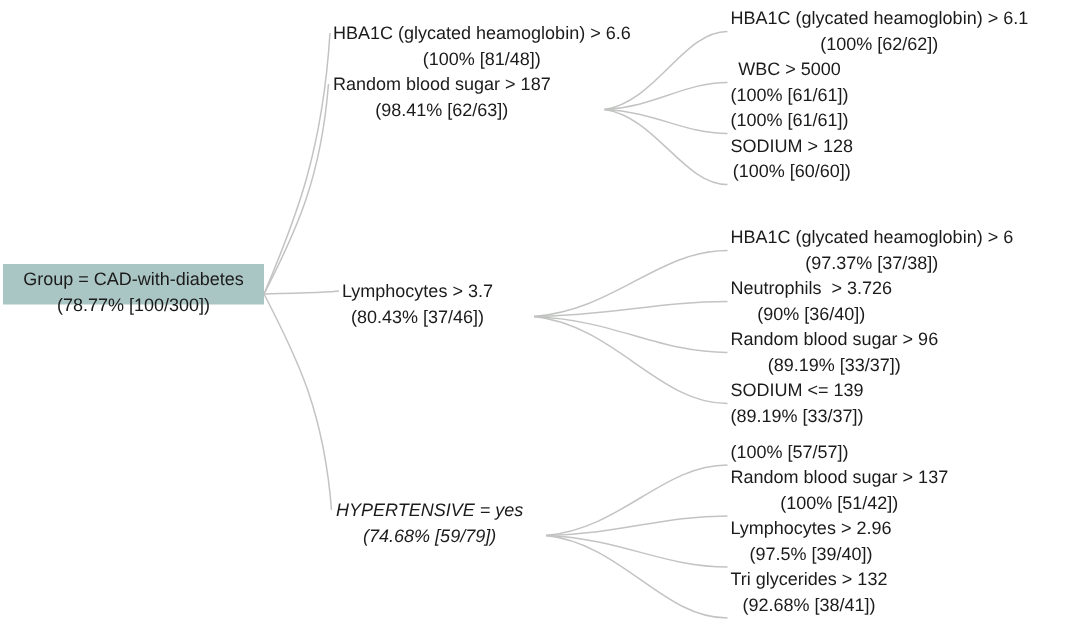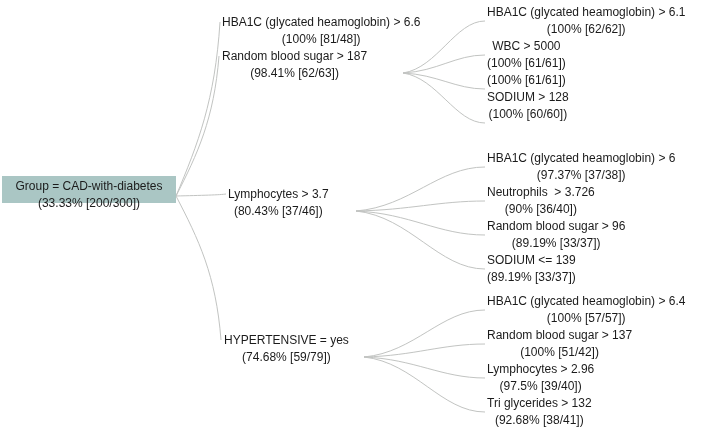--- a/index.html
+++ b/index.html
@@ -35,41 +35,41 @@
       <path d="M356,211 C410.18,213.4 438.56,235 485,235" stroke="#c2c4c2"></path>
       <path d="M356,211 C410.18,216.8 438.56,269 485,269" stroke="#c2c4c2"></path>
       <path d="M364,357 C414.82,352.3 441.44,310 485,310" stroke="#c2c4c2"></path>
       <path d="M364,357 C414.82,355.7 441.44,344 485,344" stroke="#c2c4c2"></path>
       <path d="M364,357 C414.82,359.1 441.44,378 485,378" stroke="#c2c4c2"></path>
       <path d="M364,357 C414.82,362.5 441.44,412 485,412" stroke="#c2c4c2"></path>
     </svg>
 
   <div class="root-node" id="root-node" style="background: rgb(170, 198, 196);">
     <div class="line">Group = CAD-with-diabetes</div>
-    <div class="line">(33.33% [200/300])</div>
+    <div class="line">(78.77% [100/300])</div>
   </div>
 
   <div id="level1-container">
       <div class="group" style="left: 222px; top: 14px;">
         <div class="rule-block">
           <div class="line">HBA1C (glycated heamoglobin) &gt; 6.6</div>
           <div class="line">(100% [81/48])</div>
         </div>
         <div class="rule-block">
           <div class="line">Random blood sugar &gt; 187</div>
           <div class="line">(98.41% [62/63])</div>
         </div>
       </div>
       <div class="group" style="left: 228px; top: 186px;">
         <div class="rule-block">
           <div class="line">Lymphocytes &gt; 3.7</div>
           <div class="line">(80.43% [37/46])</div>
         </div>
       </div>
-      <div class="group" style="left: 224px; top: 332px;">
+      <div class="group" style="left: 224px; top: 332px; font-style: italic;">
         <div class="rule-block">
           <div class="line">HYPERTENSIVE = yes</div>
           <div class="line">(74.68% [59/79])</div>
         </div>
       </div>
     </div>
   <div id="level2-container">
       <div class="cluster" style="left: 487px; top: 4px;">
         <div class="rule-block">
           <div class="line">HBA1C (glycated heamoglobin) &gt; 6.1</div>
@@ -100,21 +100,20 @@
           <div class="line">Random blood sugar &gt; 96</div>
           <div class="line">(89.19% [33/37])</div>
         </div>
         <div class="rule-block">
           <div class="line">SODIUM &lt;= 139</div>
           <div class="line">(89.19% [33/37])</div>
         </div>
       </div>
       <div class="cluster" style="left: 487px; top: 293px;">
         <div class="rule-block">
-          <div class="line">HBA1C (glycated heamoglobin) &gt; 6.4</div>
           <div class="line">(100% [57/57])</div>
         </div>
         <div class="rule-block">
           <div class="line">Random blood sugar &gt; 137</div>
           <div class="line">(100% [51/42])</div>
         </div>
         <div class="rule-block">
           <div class="line">Lymphocytes &gt; 2.96</div>
           <div class="line">(97.5% [39/40])</div>
         </div>

